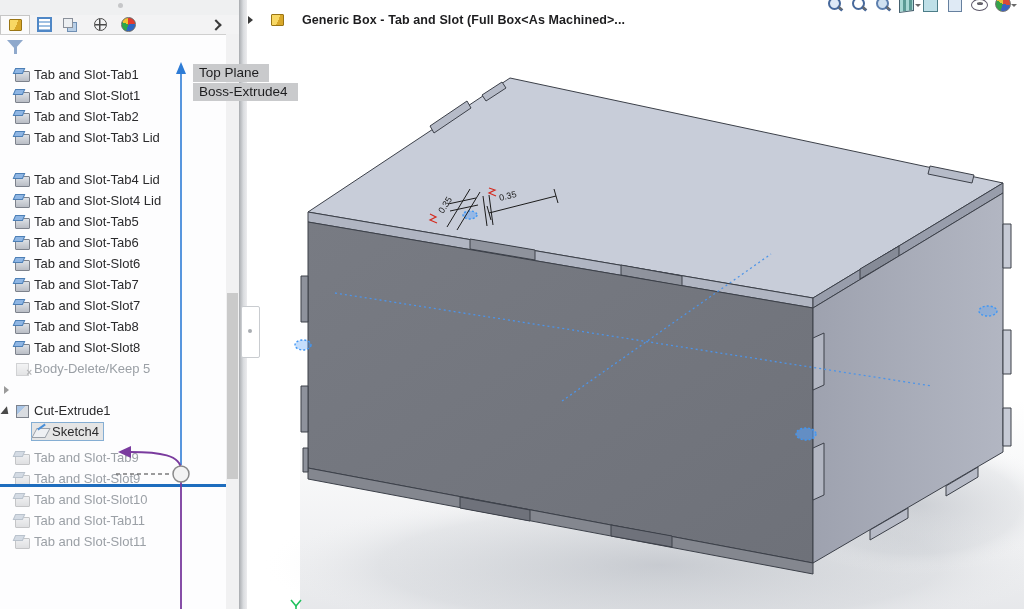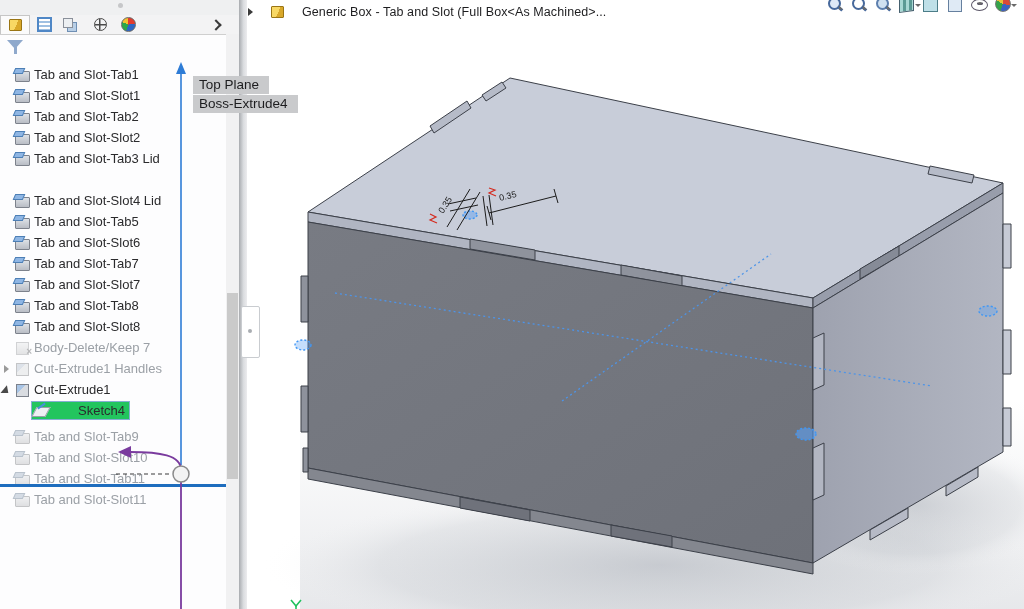--- a/index.html
+++ b/index.html
@@ -3,21 +3,21 @@
 <meta charset="utf-8">
 <style>
   html,body{margin:0;padding:0;}
   body{width:1024px;height:609px;overflow:hidden;position:relative;background:#fff;
        font-family:"Liberation Sans",sans-serif;-webkit-font-smoothing:antialiased;}
 
   
   #scene{position:absolute;left:0;top:0;width:1024px;height:609px;z-index:0;}
 
   
-  .breadcrumb{position:absolute;left:248px;top:4px;height:16px;display:flex;align-items:center;gap:18px;z-index:2;}
+  .breadcrumb{position:absolute;left:248px;top:12px;height:16px;display:flex;align-items:center;gap:18px;z-index:2;font-weight:bold;}
   .bc-arrow{width:0;height:0;border-left:5px solid #3a3a3a;border-top:4px solid transparent;border-bottom:4px solid transparent;}
   .bc-part{width:11px;height:10px;background:linear-gradient(115deg,#f8d864 55%,#d9a82a 55%);border:1px solid #9a7514;border-radius:1px;}
   .bc-title{font-size:12.5px;color:#1d1d1f;white-space:nowrap;letter-spacing:.1px;}
 
   
   .headsup{position:absolute;left:826px;top:-7px;display:flex;align-items:flex-end;gap:6px;z-index:2;}
   .hu{position:relative;width:18px;height:20px;display:inline-block;}
   .hu.dd::after{content:'';position:absolute;right:-5px;bottom:6px;width:0;height:0;
       border-top:3px solid #6a6a6a;border-left:3px solid transparent;border-right:3px solid transparent;}
   .zoom-to-fit-icon::before,.zoom-to-area-icon::before,.previous-view-icon::before{
@@ -73,21 +73,21 @@
   
   .tree{position:absolute;left:0;top:64px;width:227px;}
   .row{height:21px;display:flex;align-items:center;white-space:nowrap;}
   .row .exp{width:14px;height:21px;position:relative;flex:0 0 auto;}
   .row.ind1 .exp{width:32px;}
   .row.exp-collapsed .exp::before{content:'';position:absolute;left:4px;top:7px;width:0;height:0;
       border-left:5px solid #9a9a9a;border-top:4px solid transparent;border-bottom:4px solid transparent;}
   .row.exp-expanded .exp::before{content:'';position:absolute;left:3px;top:7px;width:0;height:0;
       border-left:6px solid #4a4a4a;border-top:5px solid transparent;border-bottom:5px solid transparent;transform:rotate(40deg);}
   .rowin{display:flex;align-items:center;padding:1px 4px 1px 1px;}
-  .row.selected .rowin{background:#22c55e;outline:1px solid #85aed3;gap:26px;}
+  .row.selected .rowin{background:#e5e5e5;outline:1px solid #85aed3;}
   .ticon{width:15px;height:13px;margin-right:4px;position:relative;flex:0 0 auto;}
   .lbl{font-size:13px;color:#2b2b2d;}
   .row.grayed .lbl{color:#9ba0a6;}
   .row.grayed .ticon{opacity:.45;filter:grayscale(.6);}
   .row.gap{margin-top:5px;}
 
   .tab-and-slot-icon::before{content:'';position:absolute;left:0;top:3px;width:13px;height:9px;border:1px solid #7d828c;
       border-radius:1px;background:linear-gradient(#dde1e6,#b9bdc5);}
   .tab-and-slot-icon::after{content:'';position:absolute;left:-1px;top:0;width:8px;height:4px;background:#8fb6e4;
       border:1px solid #4d7fb5;transform:skewX(-24deg);}
@@ -99,21 +99,21 @@
   .sketch-icon::before{content:'';position:absolute;left:1px;top:3px;width:12px;height:8px;border:1px solid #9aa0a8;
       background:#eef0f3;transform:skewX(-28deg);}
   .sketch-icon::after{content:'';position:absolute;left:4px;top:1px;width:9px;height:2px;background:#4a90d9;transform:rotate(-35deg);}
 
   .rollback-bar{position:absolute;left:0;top:484px;width:227px;height:3px;background:#1e6dbe;}
 
   
   .refs{position:absolute;left:0;top:0;width:247px;height:609px;pointer-events:none;}
 
   
-  .tooltip{position:absolute;left:193px;top:76px;z-index:5;font-size:13.5px;color:#1d1d1f;}
+  .tooltip{position:absolute;left:193px;top:64px;z-index:5;font-size:13.5px;color:#1d1d1f;}
   .tooltip .tline{background:#c9cacc;padding:1px 10px 2px 6px;margin-bottom:1px;width:fit-content;}
 
   
   .vscroll{position:absolute;left:226px;top:34px;width:13px;height:575px;background:#f1f1f2;}
   .vthumb{position:absolute;left:1px;top:259px;width:11px;height:186px;background:#cacaca;}
 
   .splitter-handle{position:absolute;left:241px;top:306px;width:17px;height:50px;background:#fff;
       border:1px solid #c9ccd0;border-radius:2px;z-index:4;}
   .splitter-handle::after{content:'';position:absolute;left:6px;top:22px;width:4px;height:4px;border-radius:50%;background:#a9adb2;}
 </style>
@@ -272,51 +272,58 @@
         <span class="exp"></span>
         <span class="rowin">
           <span class="ticon tab-and-slot-icon"></span>
           <span class="lbl">Tab and Slot-Tab2</span>
         </span>
       </div>
       <div class="row active">
         <span class="exp"></span>
         <span class="rowin">
           <span class="ticon tab-and-slot-icon"></span>
-          <span class="lbl">Tab and Slot-Slot2</span>
-        </span>
-      </div>
-      <div class="row active">
-        <span class="exp"></span>
-        <span class="rowin">
-          <span class="ticon tab-and-slot-icon"></span>
           <span class="lbl">Tab and Slot-Tab3 Lid</span>
         </span>
       </div>
       <div class="row active">
         <span class="exp"></span>
       </div>
       <div class="row active">
         <span class="exp"></span>
         <span class="rowin">
           <span class="ticon tab-and-slot-icon"></span>
+          <span class="lbl">Tab and Slot-Tab4 Lid</span>
+        </span>
+      </div>
+      <div class="row active">
+        <span class="exp"></span>
+        <span class="rowin">
+          <span class="ticon tab-and-slot-icon"></span>
           <span class="lbl">Tab and Slot-Slot4 Lid</span>
         </span>
       </div>
       <div class="row active">
         <span class="exp"></span>
         <span class="rowin">
           <span class="ticon tab-and-slot-icon"></span>
           <span class="lbl">Tab and Slot-Tab5</span>
         </span>
       </div>
       <div class="row active">
         <span class="exp"></span>
         <span class="rowin">
           <span class="ticon tab-and-slot-icon"></span>
+          <span class="lbl">Tab and Slot-Tab6</span>
+        </span>
+      </div>
+      <div class="row active">
+        <span class="exp"></span>
+        <span class="rowin">
+          <span class="ticon tab-and-slot-icon"></span>
           <span class="lbl">Tab and Slot-Slot6</span>
         </span>
       </div>
       <div class="row active">
         <span class="exp"></span>
         <span class="rowin">
           <span class="ticon tab-and-slot-icon"></span>
           <span class="lbl">Tab and Slot-Tab7</span>
         </span>
       </div>
@@ -338,49 +345,52 @@
         <span class="exp"></span>
         <span class="rowin">
           <span class="ticon tab-and-slot-icon"></span>
           <span class="lbl">Tab and Slot-Slot8</span>
         </span>
       </div>
       <div class="row grayed">
         <span class="exp"></span>
         <span class="rowin">
           <span class="ticon body-delete-icon"></span>
-          <span class="lbl">Body-Delete/Keep 7</span>
+          <span class="lbl">Body-Delete/Keep 5</span>
         </span>
       </div>
       <div class="row grayed exp-collapsed">
         <span class="exp"></span>
-        <span class="rowin">
-          <span class="ticon cut-extrude-icon"></span>
-          <span class="lbl">Cut-Extrude1 Handles</span>
-        </span>
       </div>
       <div class="row active exp-expanded">
         <span class="exp"></span>
         <span class="rowin">
           <span class="ticon cut-extrude-icon"></span>
           <span class="lbl">Cut-Extrude1</span>
         </span>
       </div>
       <div class="row selected ind1">
         <span class="exp"></span>
         <span class="rowin">
           <span class="ticon sketch-icon"></span>
           <span class="lbl">Sketch4</span>
         </span>
       </div>
       <div class="row grayed gap">
         <span class="exp"></span>
         <span class="rowin">
           <span class="ticon tab-and-slot-icon"></span>
           <span class="lbl">Tab and Slot-Tab9</span>
+        </span>
+      </div>
+      <div class="row grayed">
+        <span class="exp"></span>
+        <span class="rowin">
+          <span class="ticon tab-and-slot-icon"></span>
+          <span class="lbl">Tab and Slot-Slot9</span>
         </span>
       </div>
       <div class="row grayed">
         <span class="exp"></span>
         <span class="rowin">
           <span class="ticon tab-and-slot-icon"></span>
           <span class="lbl">Tab and Slot-Slot10</span>
         </span>
       </div>
       <div class="row grayed">

